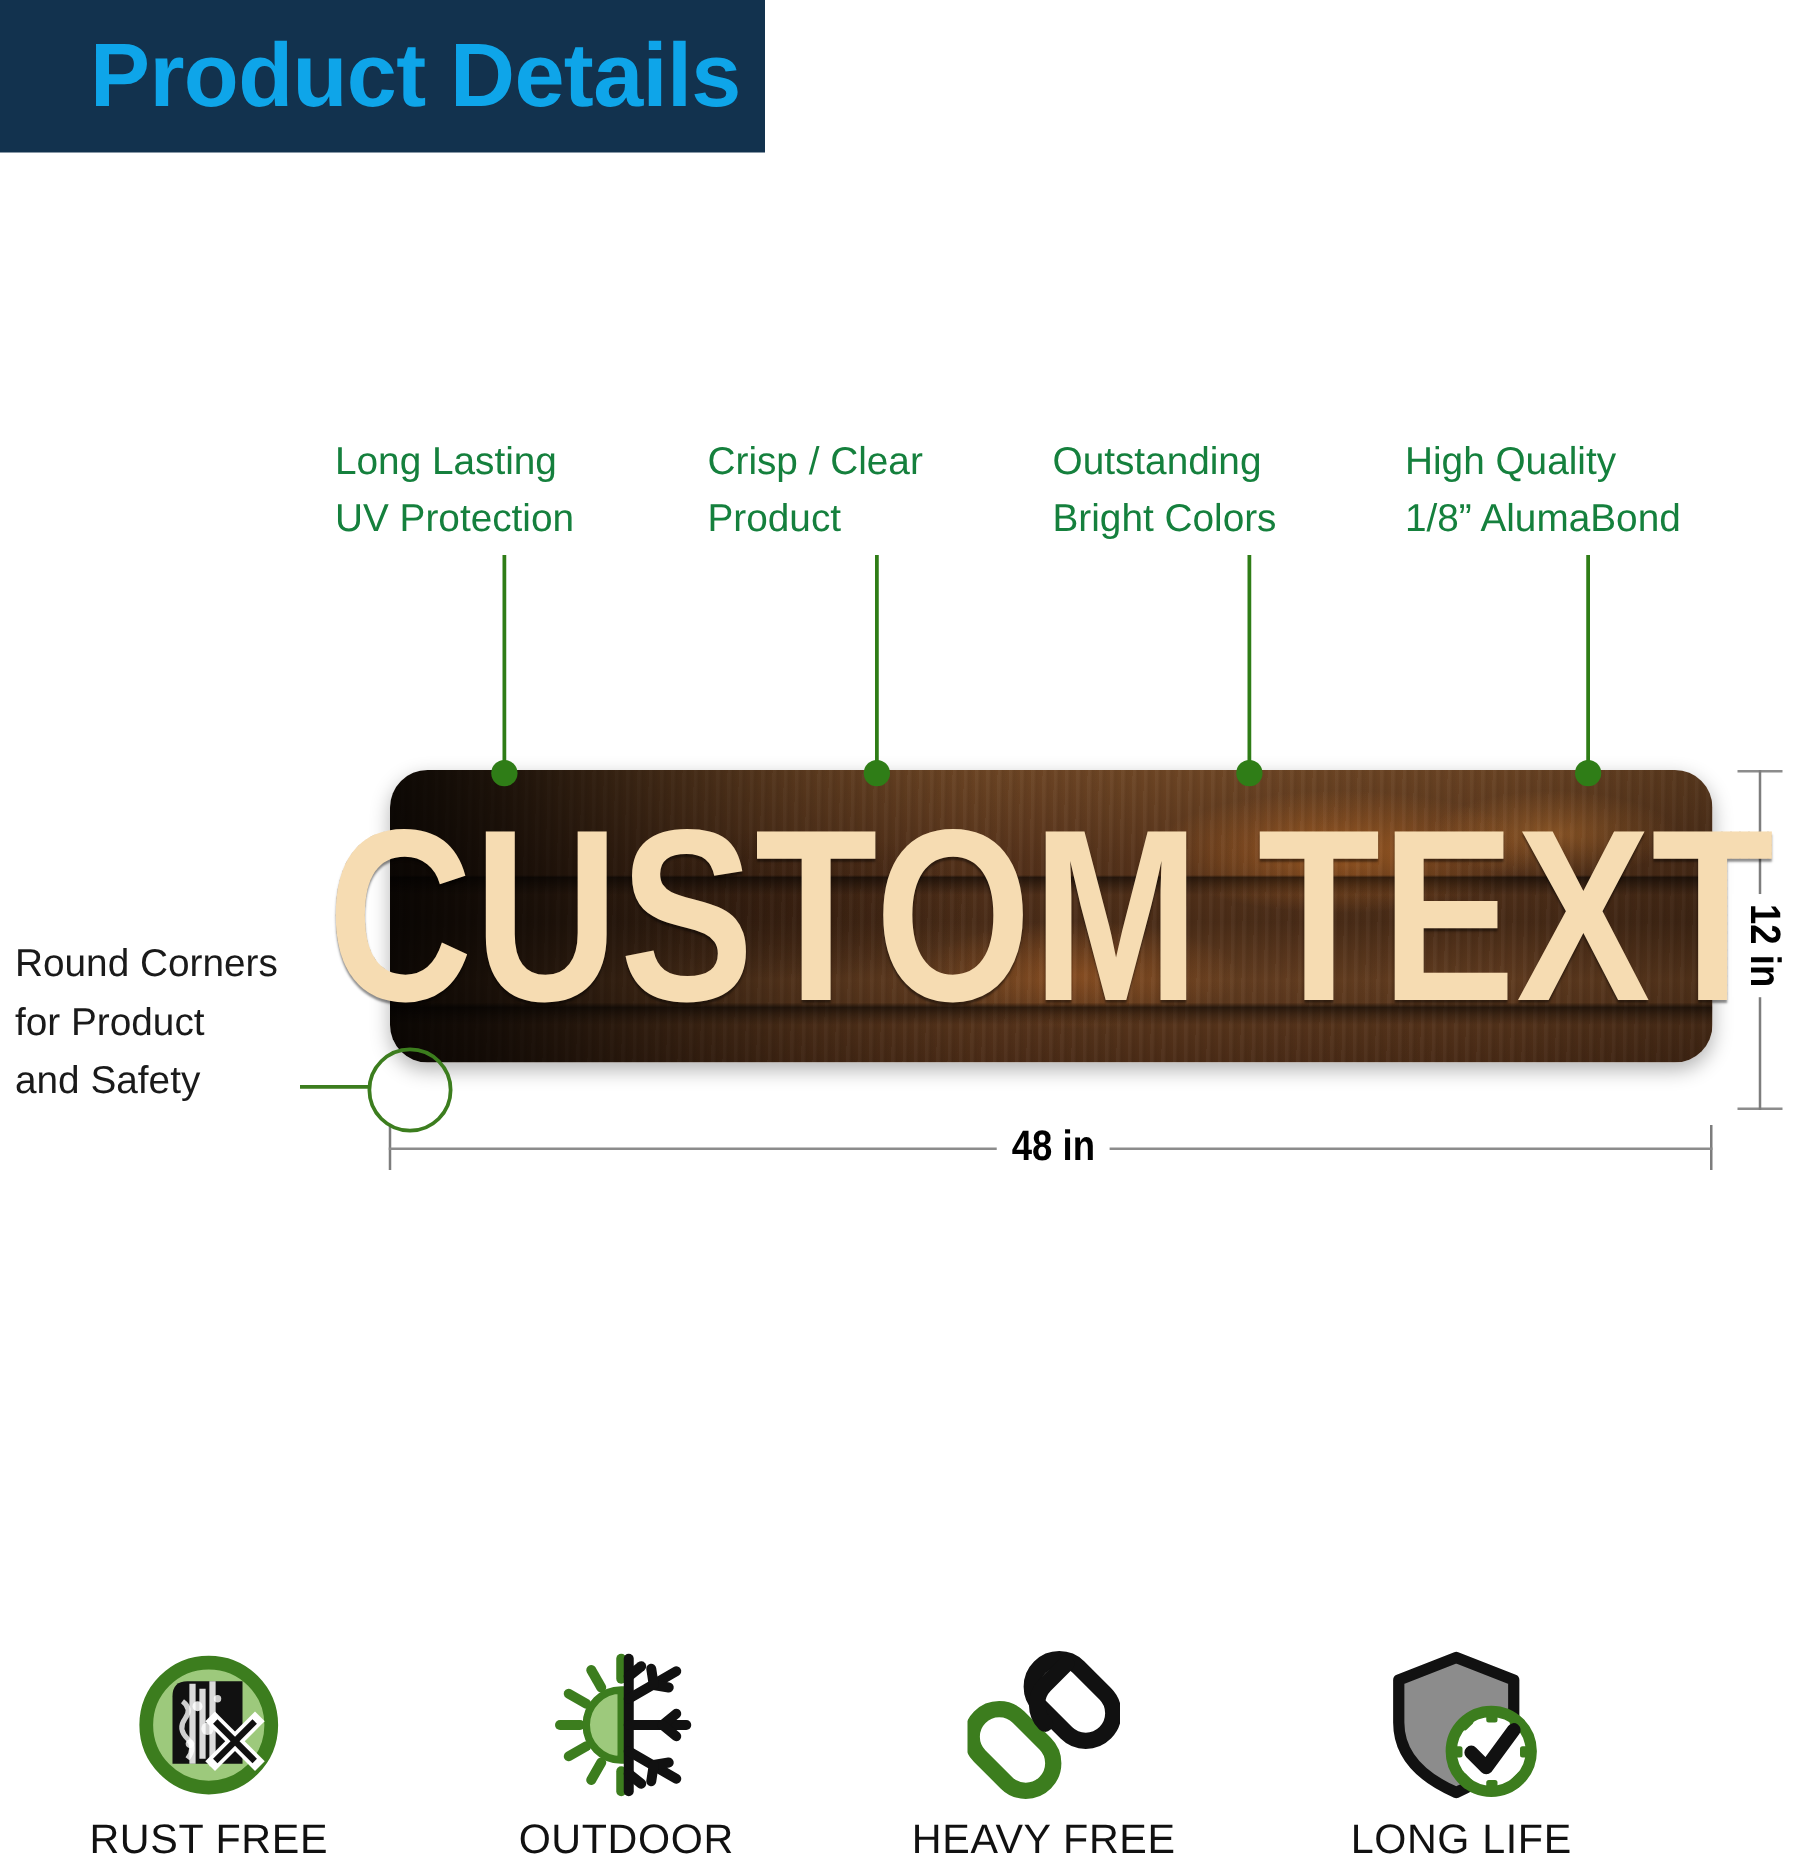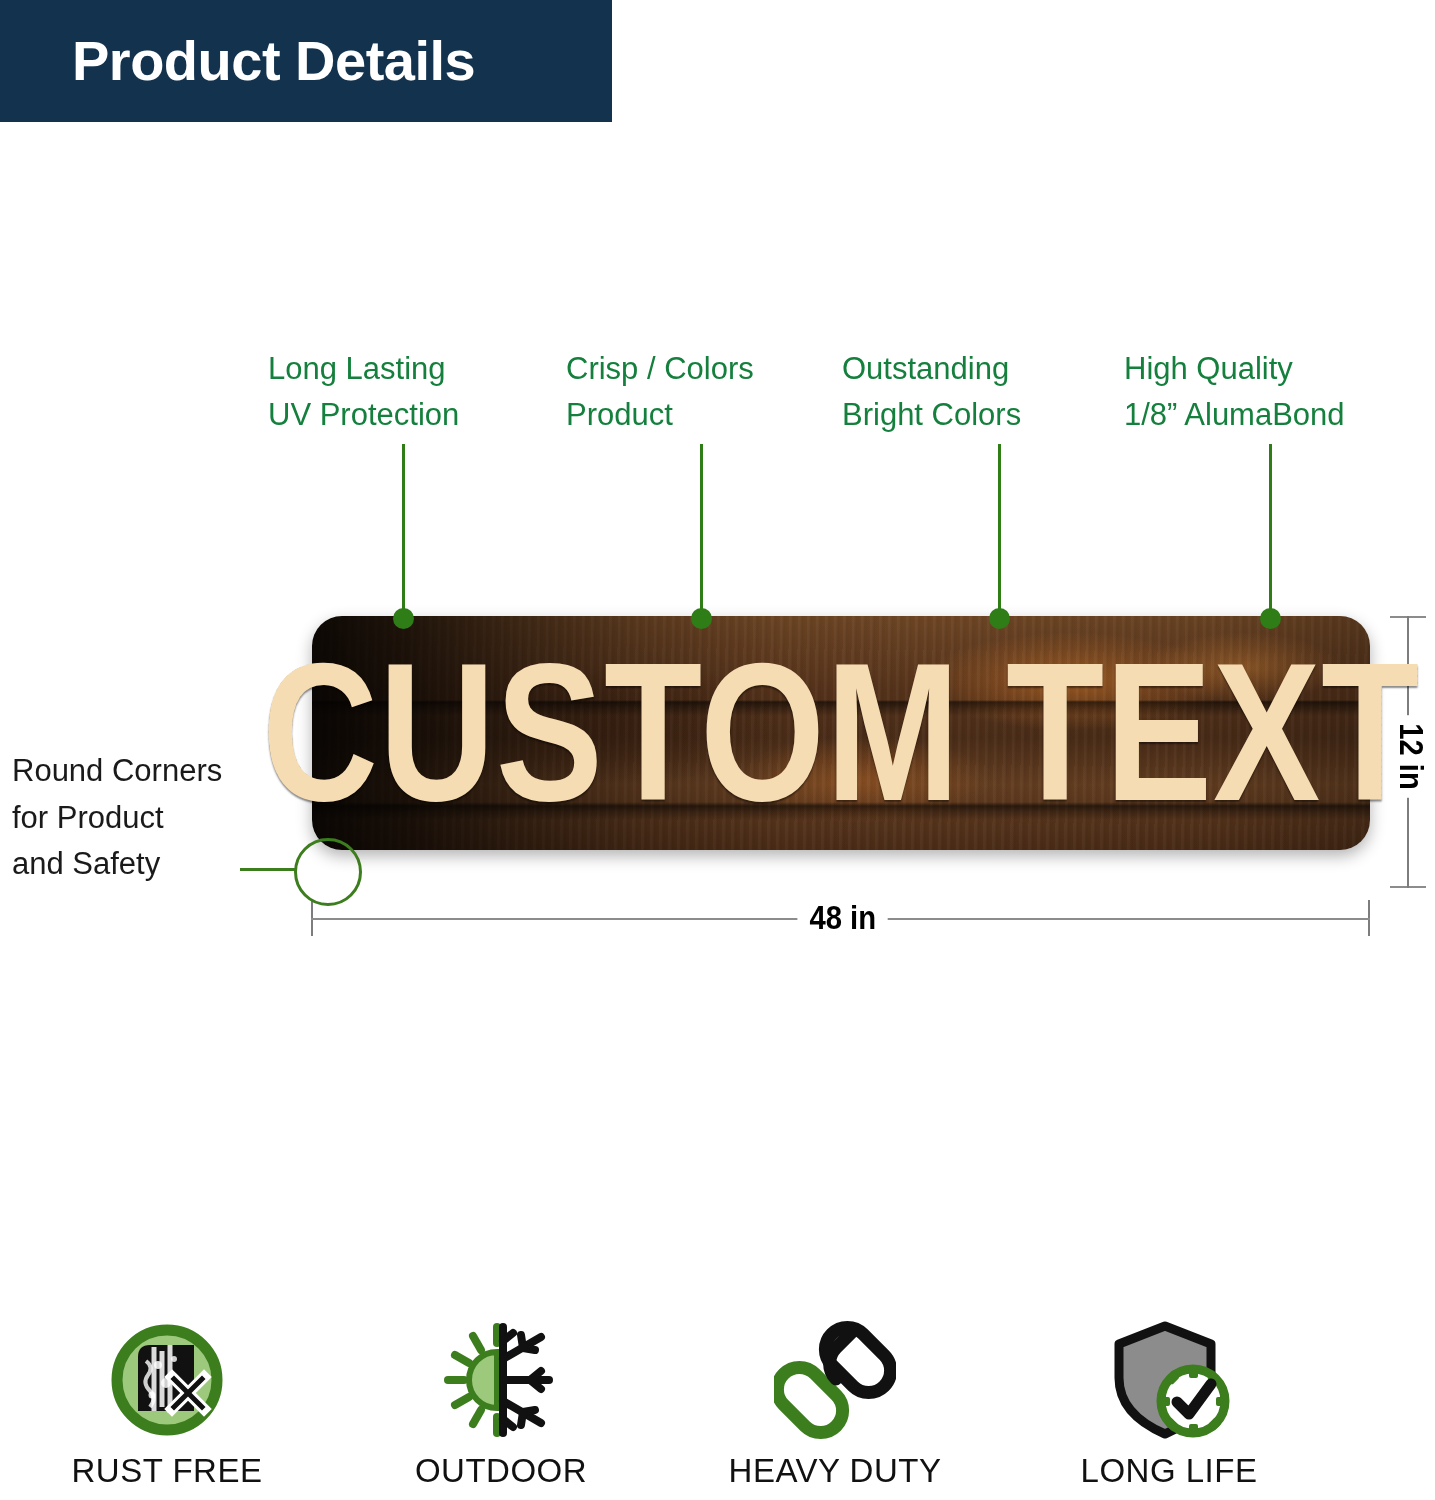--- a/index.html
+++ b/index.html
@@ -21,22 +21,22 @@
     position: absolute;
     left: 0;
     top: 0;
     width: 612px;
     height: 122px;
     background: #12324e;
     display: flex;
     align-items: center;
   }
   .header-title {
-    color: #ffffff;
-    font-size: 56px;
+    color: #0ea5e9;
+    font-size: 72px;
     font-weight: 700;
     letter-spacing: -0.5px;
     margin-left: 72px;
     line-height: 1;
   }
 
   
   .callout {
     position: absolute;
     font-size: 31px;
@@ -233,21 +233,21 @@
 </div>
 
 <div class="callout" style="left:268px; top:346px;">
   <div>Long Lasting</div>
   <div>UV Protection</div>
 </div>
 <div class="callout-line" style="left:402px; top:444px; height:176px;"></div>
 <div class="callout-dot" style="left:393px; top:608px;"></div>
 
 <div class="callout" style="left:566px; top:346px;">
-  <div>Crisp / Colors</div>
+  <div>Crisp / Clear</div>
   <div>Product</div>
 </div>
 <div class="callout-line" style="left:700px; top:444px; height:176px;"></div>
 <div class="callout-dot" style="left:691px; top:608px;"></div>
 
 <div class="callout" style="left:842px; top:346px;">
   <div>Outstanding</div>
   <div>Bright Colors</div>
 </div>
 <div class="callout-line" style="left:998px; top:444px; height:176px;"></div>
@@ -352,21 +352,21 @@
         <g fill="none" stroke-linecap="round">
 
           <rect x="14" y="44" width="44" height="74" rx="22" transform="rotate(-45 36 81)" stroke="#3c7d1e" stroke-width="13"></rect>
 
           <rect x="62" y="4" width="44" height="74" rx="22" transform="rotate(-45 84 41)" stroke="#111111" stroke-width="13"></rect>
 
           <path d="M62 60 a22 22 0 0 1 0 -31 l17 -17" stroke="#111111" stroke-width="13"></path>
         </g>
       </svg>
     </div>
-    <div class="feature-label">HEAVY DUTY</div>
+    <div class="feature-label">HEAVY FREE</div>
   </div>
 
   <div class="feature">
     <div class="feature-icon">
       <svg width="124" height="124" viewBox="0 0 124 124">
         <path d="M58 8 L104 26 L104 60 Q104 96 58 116 Q12 96 12 60 L12 26 Z" fill="#8c8c8c" stroke="#111111" stroke-width="9" stroke-linejoin="round"></path>
         <g>
           <circle cx="86" cy="83" r="32" fill="#ffffff" stroke="#3c7d1e" stroke-width="9"></circle>
           <g fill="#3c7d1e">
             <rect x="82" y="48" width="9" height="12" rx="2"></rect>

